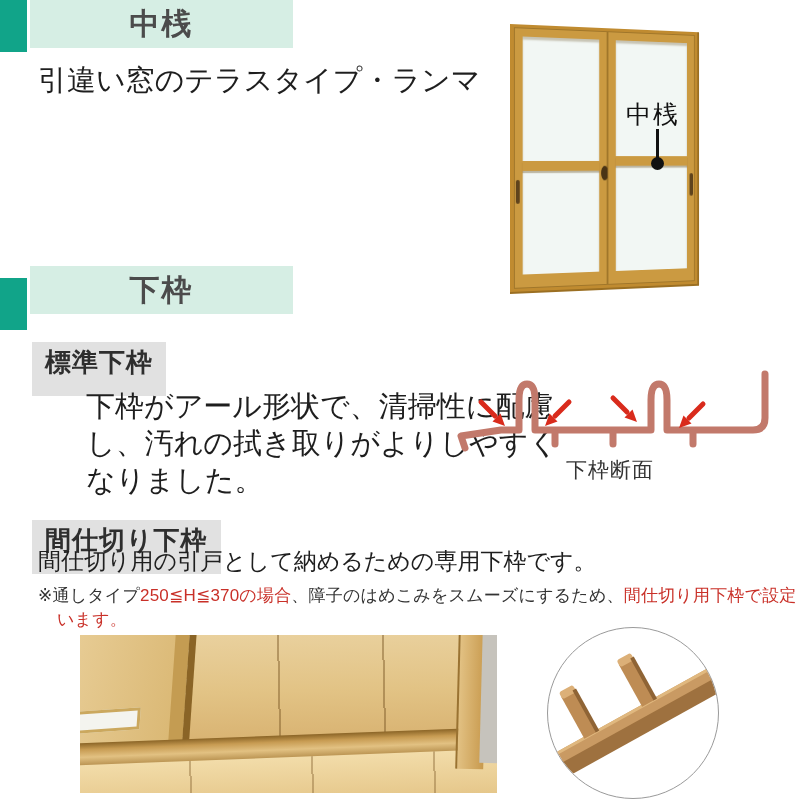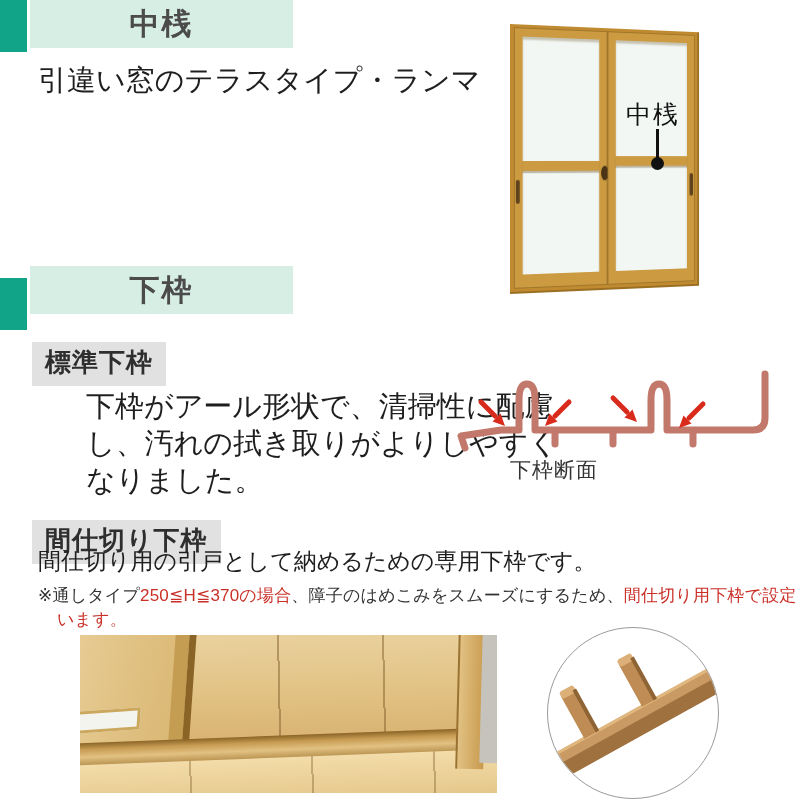--- a/index.html
+++ b/index.html
@@ -14,42 +14,42 @@
     position:absolute;left:30px;width:263px;height:48px;background:var(--mint);
     display:flex;align-items:center;justify-content:center;
     font-size:30px;font-weight:bold;color:var(--heading_text);letter-spacing:2px;
   }
   .body-text{
     position:absolute;left:38px;font-size:29px;line-height:37px;color:var(--body_text);
     white-space:nowrap;
   }
   .subhead{
     position:absolute;left:32px;background:var(--subhead_bg);color:var(--subhead_text);
-    font-size:26px;font-weight:bold;padding:3px 13px 6px;letter-spacing:1px;
+    font-size:26px;font-weight:bold;padding:3px 13px 16px;letter-spacing:1px;
   }
   
   .window-wrap{
     position:absolute;left:510px;top:24px;width:206px;height:270px;
     transform:perspective(650px) rotateY(12deg);transform-origin:left center;
     background:#c08b30;box-shadow:inset -2px -2px 0 #9b6f22;
   }
   .sash-area{position:absolute;left:4px;top:3px;right:5px;bottom:5px;display:flex;}
   .sash{position:relative;flex:1 1 50%;background:var(--frame_tan);border:1px solid #a0762a;}
   .glass{position:absolute;left:8px;right:8px;top:8px;bottom:13px;background:#f2f7f4;
     box-shadow:inset 0 3px 2px rgba(90,60,10,.28);}
   .midrail{position:absolute;left:8px;right:8px;height:10px;background:var(--frame_tan);
     box-shadow:0 2px 1px rgba(90,60,10,.35);}
   .handle{position:absolute;width:4px;height:24px;background:#5f431c;border-radius:2px;}
   .crescent{position:absolute;width:8px;height:15px;background:#4a3415;border-radius:50%;}
   .win-label{position:absolute;left:626px;top:98px;font-size:25px;color:#111;letter-spacing:2px;}
   .pointer-line{position:absolute;left:656px;top:129px;width:3px;height:31px;background:#111;}
   .pointer-dot{position:absolute;left:651px;top:157px;width:13px;height:13px;border-radius:50%;background:#111;}
   
   .xsection{position:absolute;left:455px;top:368px;width:340px;height:85px;}
-  .xsection-caption{position:absolute;left:510px;top:456px;width:200px;
+  .xsection-caption{position:absolute;left:510px;top:456px;width:200px;text-align:center;
     font-size:21px;color:#333;letter-spacing:1px;}
   
   .partition-body{position:absolute;left:38px;top:546px;font-size:23px;color:var(--body_text);white-space:nowrap;}
   .note-line{position:absolute;font-size:17px;color:#333;white-space:nowrap;letter-spacing:.2px;}
   .note-red{color:var(--note_red);}
   
   .photo{position:absolute;left:80px;top:635px;width:417px;height:158px;overflow:hidden;background:#e6cb93;}
   .ph-wall{position:absolute;left:-10px;top:-8px;width:445px;height:116px;transform:rotate(-1.2deg);
     background:
       repeating-linear-gradient(90deg,rgba(120,85,35,0) 0 103px,rgba(120,85,35,.45) 103px 105px),

